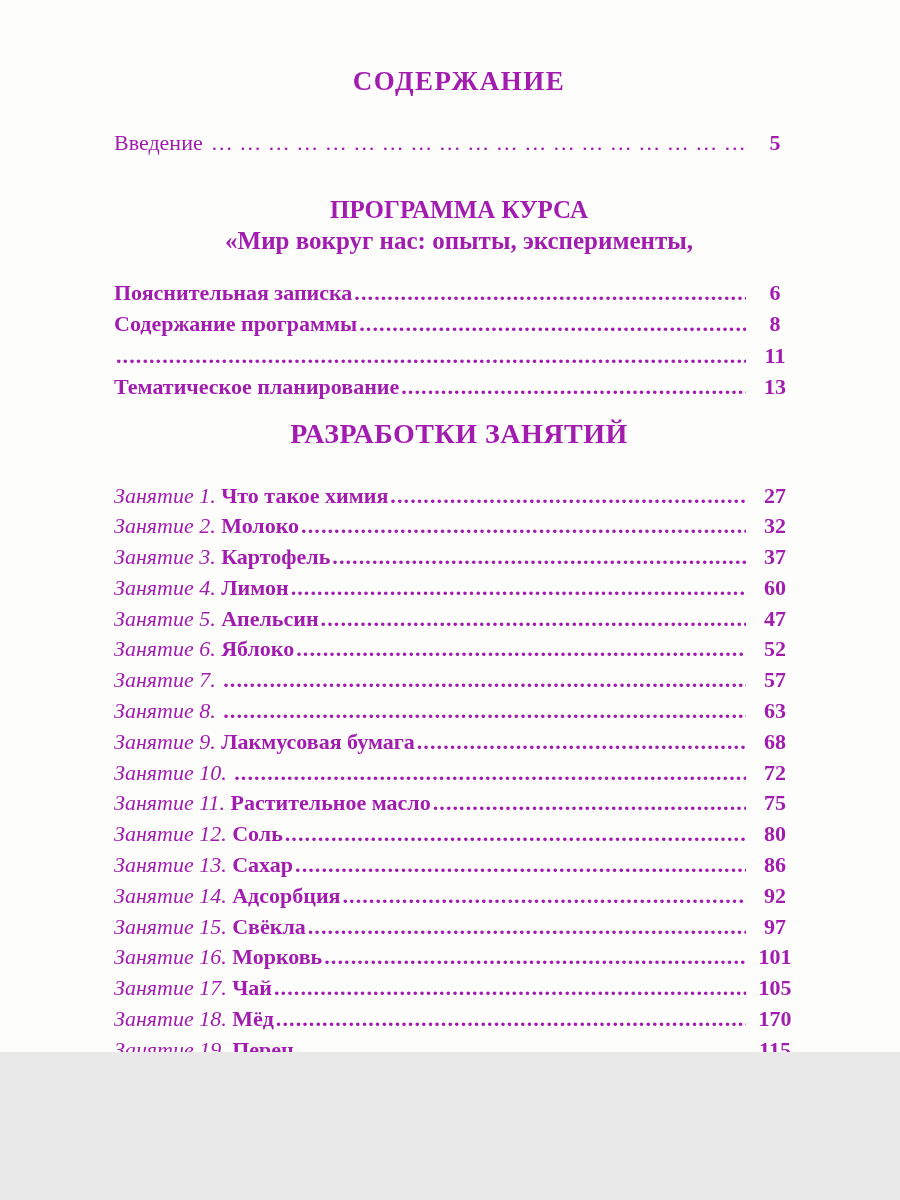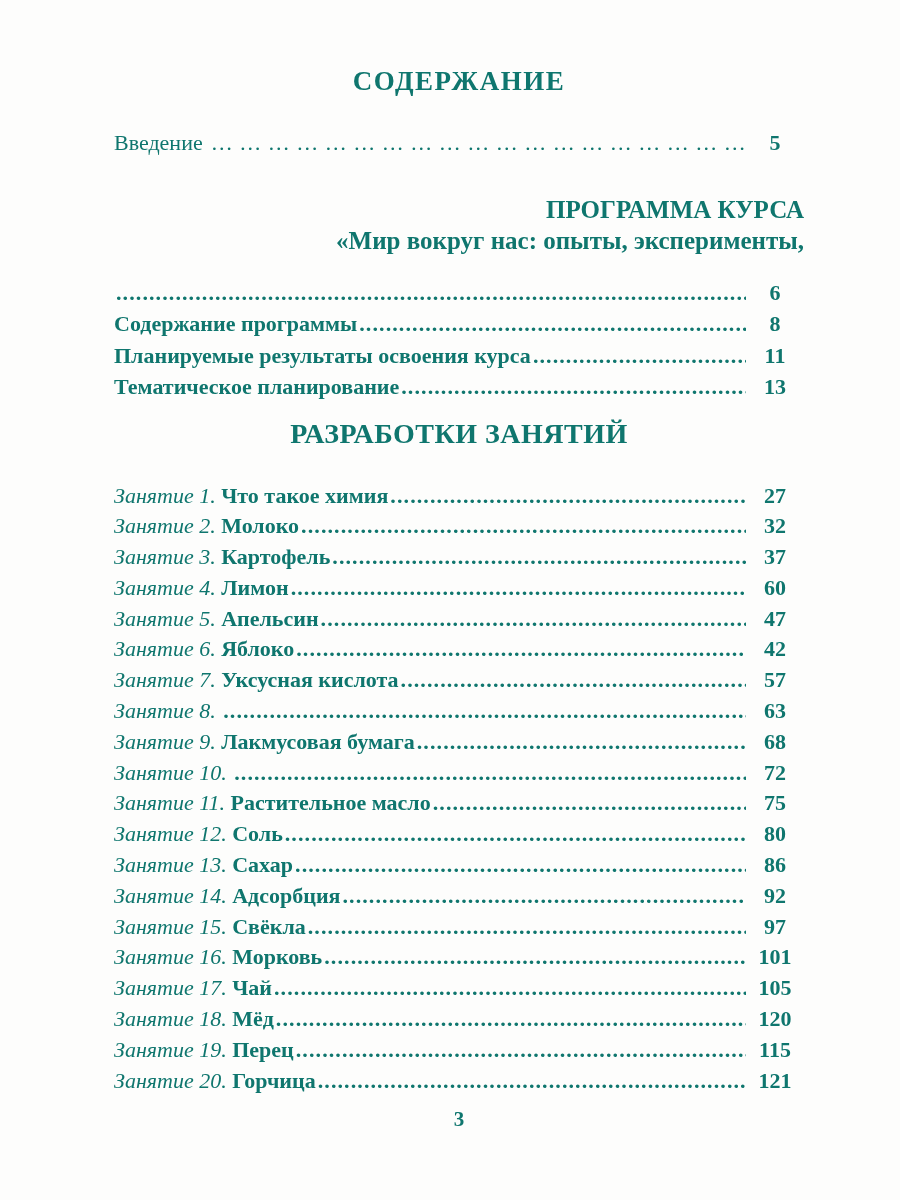--- a/index.html
+++ b/index.html
@@ -1,21 +1,21 @@
 <!DOCTYPE html>
 <html><head>
 <meta charset="utf-8">
 <style>
   html,body { margin:0; padding:0; background:#e9e9e9; }
   .page {
     position:relative;
-    width:900px; height:1200px;
+    width:900px; height:1052px;
     margin:0 auto;
     background:#fdfdfc;
-    color:#0f766e;
+    color:#a21caf;
     font-family:"Liberation Serif","DejaVu Serif",serif;
     box-sizing:border-box;
     padding:66px 96px 0 114px;
     overflow:hidden;
   }
   .doc-title {
     text-align:center;
     font-size:27px; font-weight:700;
     letter-spacing:1.5px;
     line-height:31px;
@@ -34,21 +34,21 @@
     font-weight:700; letter-spacing:1.1px;
     margin-left:2px;
   }
   .toc-leader.light { font-weight:400; letter-spacing:0.5px; margin-left:8px; }
   .toc-pagenum {
     flex:0 0 58px; text-align:center;
     font-weight:700; white-space:nowrap;
   }
   .program-heading {
     margin-top:35px;
-    text-align:right; font-weight:700;
+    text-align:center; font-weight:700;
     font-size:25px; line-height:31.5px;
   }
   .program-list { margin-top:20px; }
   .lessons-heading {
     margin-top:16px;
     text-align:center; font-weight:700;
     font-size:28px; line-height:30px;
     letter-spacing:0.5px;
   }
   .lessons-list { margin-top:32px; }
@@ -73,32 +73,32 @@
   </div>
 
   <div class="program-heading">
     <div>ПРОГРАММА КУРСА</div>
     <div>«Мир вокруг нас: опыты, эксперименты,</div>
   </div>
 
   <div class="program-list">
       <div class="toc-row">
 
+    <span class="toc-label">Пояснительная записка</span>
     <span class="toc-leader">........................................................................................................................................................................................................</span>
     <span class="toc-pagenum">6</span>
   </div>
       <div class="toc-row">
 
     <span class="toc-label">Содержание программы</span>
     <span class="toc-leader">........................................................................................................................................................................................................</span>
     <span class="toc-pagenum">8</span>
   </div>
       <div class="toc-row">
 
-    <span class="toc-label">Планируемые результаты освоения курса</span>
     <span class="toc-leader">........................................................................................................................................................................................................</span>
     <span class="toc-pagenum">11</span>
   </div>
       <div class="toc-row">
 
     <span class="toc-label">Тематическое планирование</span>
     <span class="toc-leader">........................................................................................................................................................................................................</span>
     <span class="toc-pagenum">13</span>
   </div>
     </div>
@@ -133,25 +133,24 @@
       <div class="toc-row">
     <span class="lesson-prefix">Занятие 5.&nbsp;</span>
     <span class="toc-label">Апельсин</span>
     <span class="toc-leader">........................................................................................................................................................................................................</span>
     <span class="toc-pagenum">47</span>
   </div>
       <div class="toc-row">
     <span class="lesson-prefix">Занятие 6.&nbsp;</span>
     <span class="toc-label">Яблоко</span>
     <span class="toc-leader">........................................................................................................................................................................................................</span>
-    <span class="toc-pagenum">42</span>
+    <span class="toc-pagenum">52</span>
   </div>
       <div class="toc-row">
     <span class="lesson-prefix">Занятие 7.&nbsp;</span>
-    <span class="toc-label">Уксусная кислота</span>
     <span class="toc-leader">........................................................................................................................................................................................................</span>
     <span class="toc-pagenum">57</span>
   </div>
       <div class="toc-row">
     <span class="lesson-prefix">Занятие 8.&nbsp;</span>
     <span class="toc-leader">........................................................................................................................................................................................................</span>
     <span class="toc-pagenum">63</span>
   </div>
       <div class="toc-row">
     <span class="lesson-prefix">Занятие 9.&nbsp;</span>
@@ -203,21 +202,21 @@
       <div class="toc-row">
     <span class="lesson-prefix">Занятие 17.&nbsp;</span>
     <span class="toc-label">Чай</span>
     <span class="toc-leader">........................................................................................................................................................................................................</span>
     <span class="toc-pagenum">105</span>
   </div>
       <div class="toc-row">
     <span class="lesson-prefix">Занятие 18.&nbsp;</span>
     <span class="toc-label">Мёд</span>
     <span class="toc-leader">........................................................................................................................................................................................................</span>
-    <span class="toc-pagenum">120</span>
+    <span class="toc-pagenum">170</span>
   </div>
       <div class="toc-row">
     <span class="lesson-prefix">Занятие 19.&nbsp;</span>
     <span class="toc-label">Перец</span>
     <span class="toc-leader">........................................................................................................................................................................................................</span>
     <span class="toc-pagenum">115</span>
   </div>
       <div class="toc-row">
     <span class="lesson-prefix">Занятие 20.&nbsp;</span>
     <span class="toc-label">Горчица</span>

